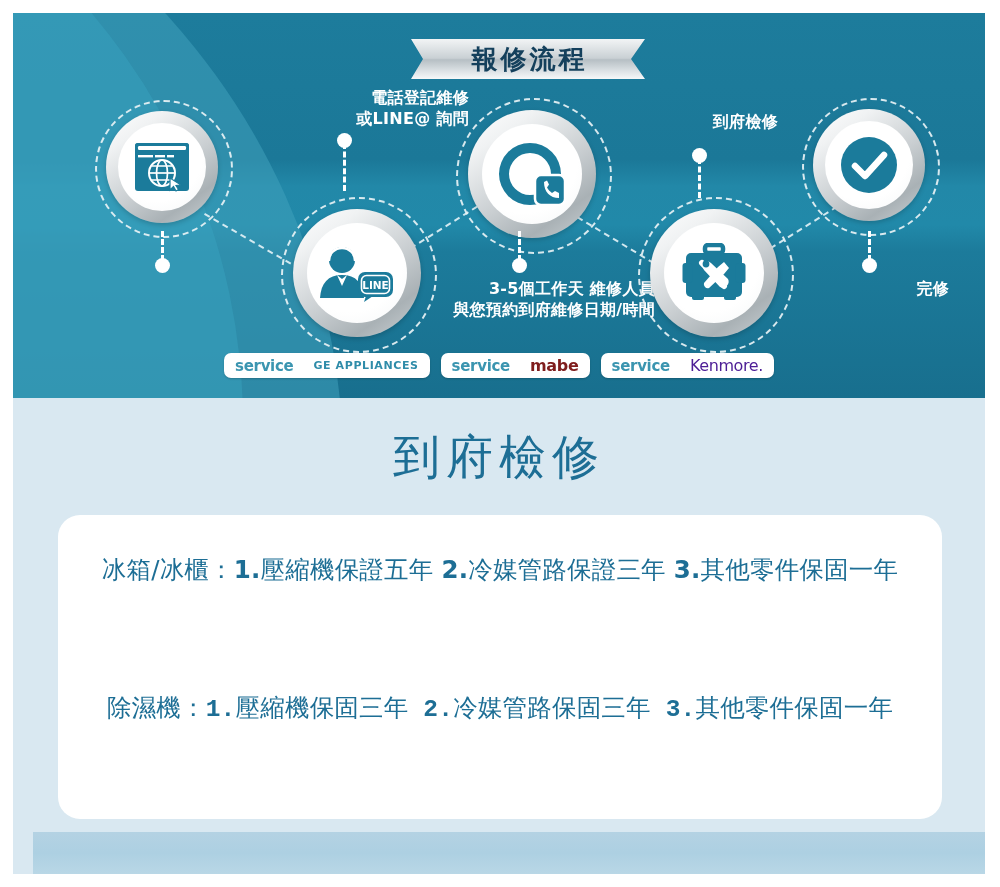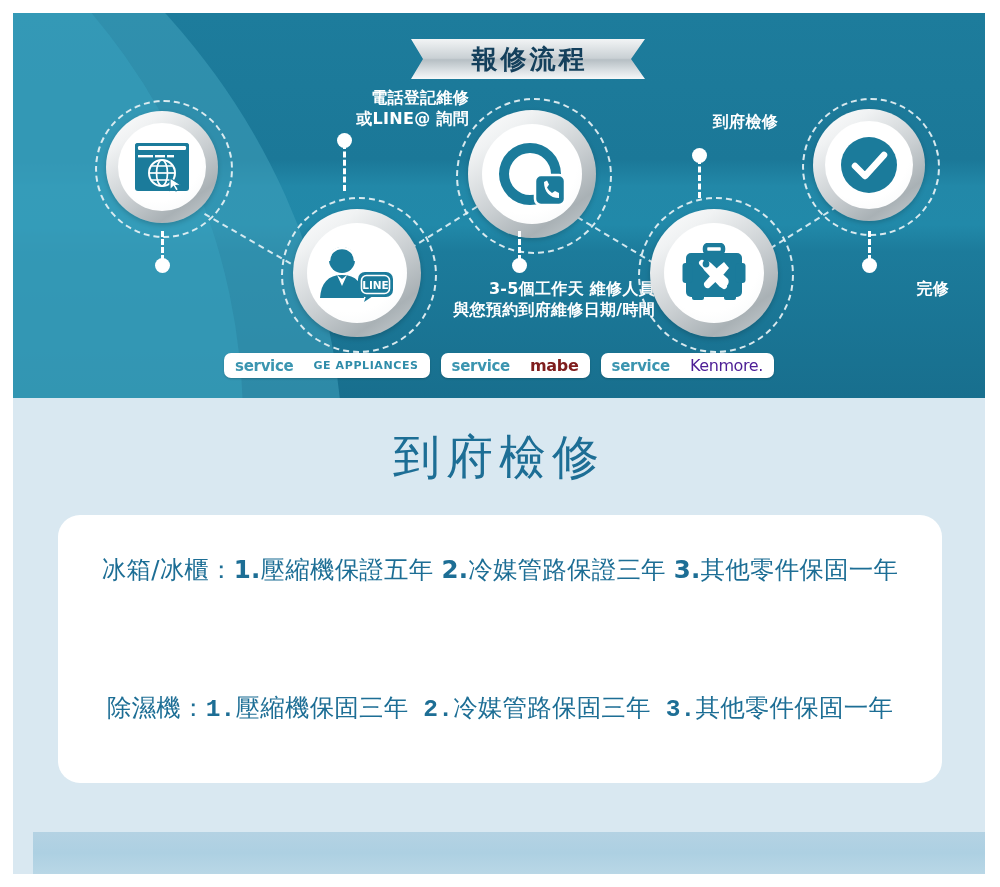--- a/index.html
+++ b/index.html
@@ -232,21 +232,21 @@
     text-align: center;
     font-size: 47px;
     color: #1d6e95;
     letter-spacing: 6px;
   }
   .card {
     position: absolute;
     left: 45px;
     top: 117px;
     width: 884px;
-    height: 268px;
+    height: 304px;
     background: #ffffff;
     border-radius: 22px;
   }
   .wline {
     position: absolute;
     left: 0;
     width: 884px;
     text-align: center;
     color: #1d6e95;
     font-size: 24.5px;

